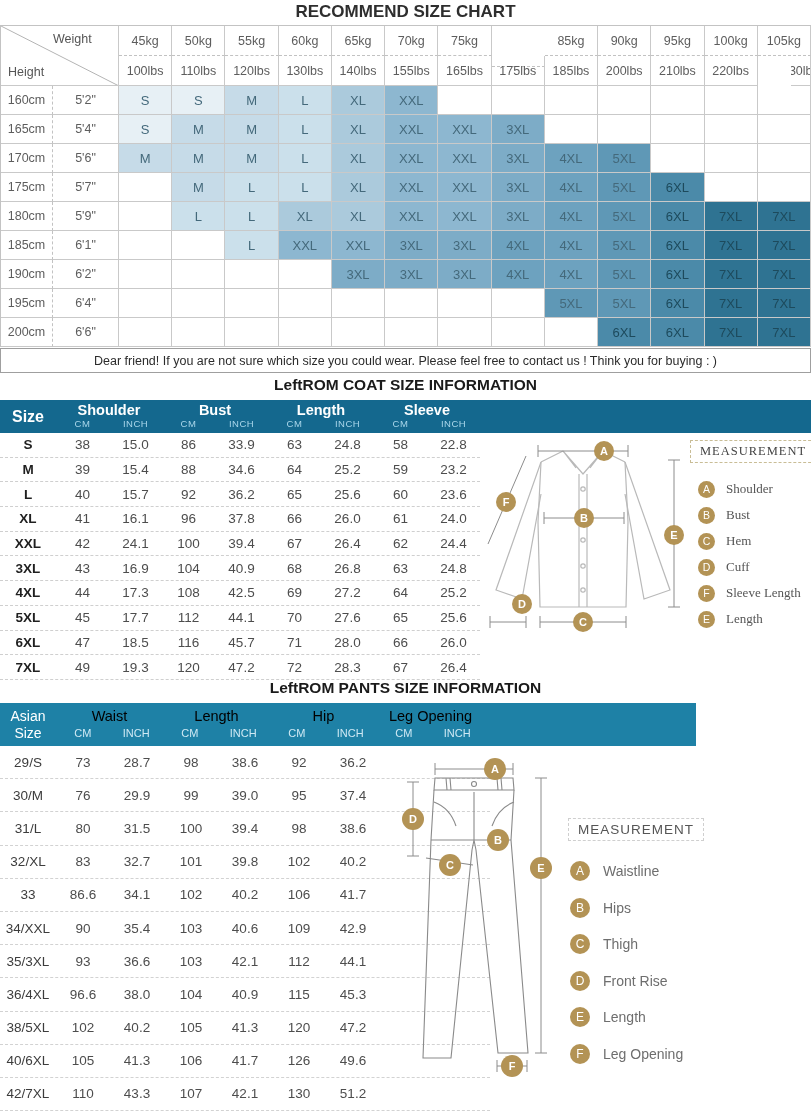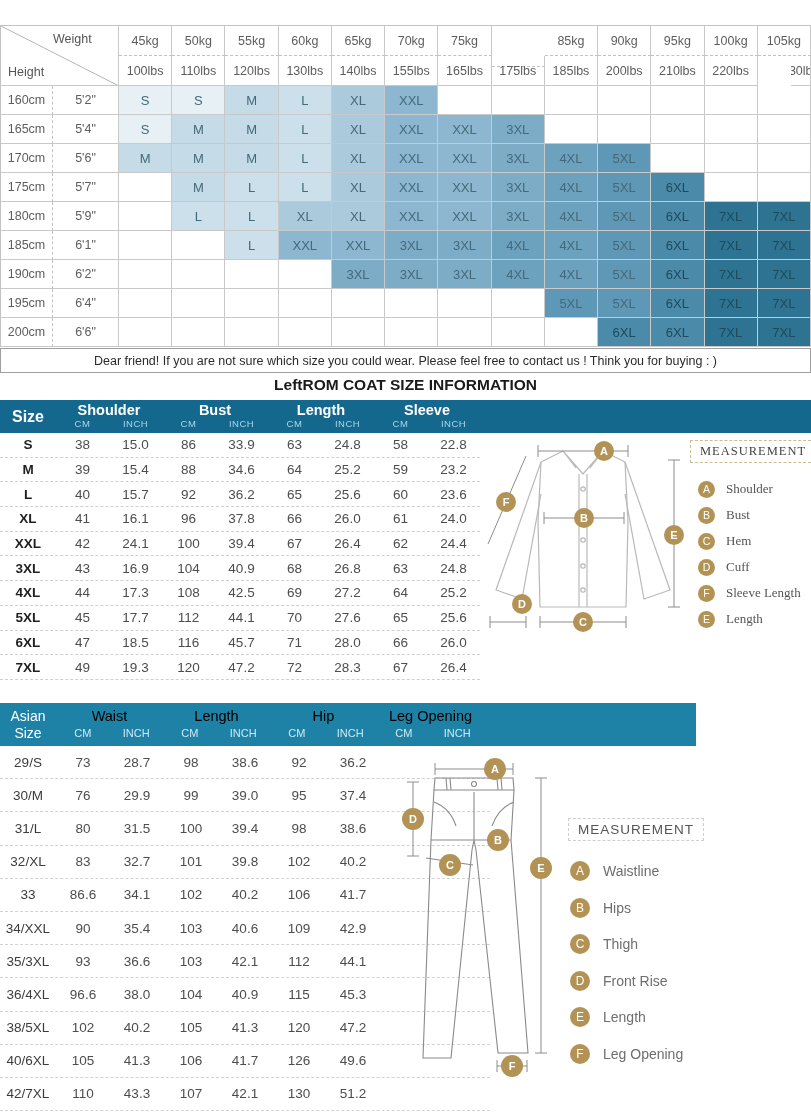--- a/index.html
+++ b/index.html
@@ -79,20 +79,21 @@
   #coat-legend .legend-label{margin-left:11px;font-size:13px;color:#555;}
   #pants-legend .legend-label{margin-left:13px;font-size:14px;color:#6e6e6e;}
   svg text.bletter{fill:#fff;font-family:"Liberation Sans",sans-serif;font-size:11px;font-weight:bold;
     text-anchor:middle;}
 </style>
 </head>
 <body>
 
 <div class="page">
 
+  <div class="sec-title" id="main-title">RECOMMEND SIZE CHART</div>
 
   <div id="size-grid">
     <div id="corner" class="sg-cell">
       <svg width="118" height="60" viewBox="0 0 118 60" preserveAspectRatio="none">
         <line x1="0" y1="0" x2="118" y2="60" stroke="#b4b4b4" stroke-width="1"></line>
       </svg>
       <span class="corner-weight">Weight</span>
       <span class="corner-height">Height</span>
     </div>
 
@@ -482,20 +483,21 @@
           <span class="badge">F</span>
           <span class="legend-label">Sleeve Length</span>
         </div>
         <div class="legend-item">
           <span class="badge">E</span>
           <span class="legend-label">Length</span>
         </div>
       </div>
   </div>
 
+  <div class="sec-title" id="pants-title">LeftROM PANTS SIZE INFORMATION</div>
 
   <div id="pants-head">
     <div id="pants-head-size">
       <span>Asian</span>
       <span>Size</span>
     </div>
     <div id="pants-groups">
         <div class="pants-group" style="left: 56px;">
           <div class="pg-label">Waist</div>
           <div class="pg-sub">

